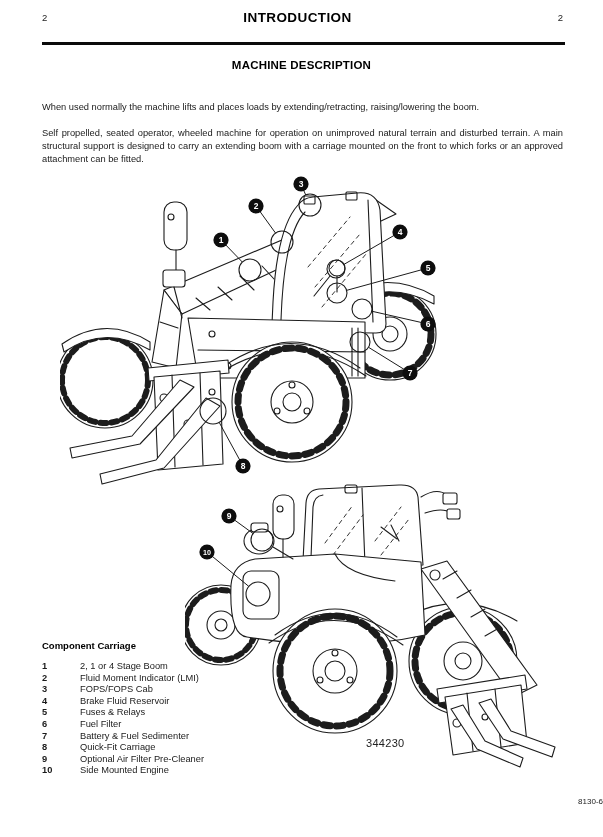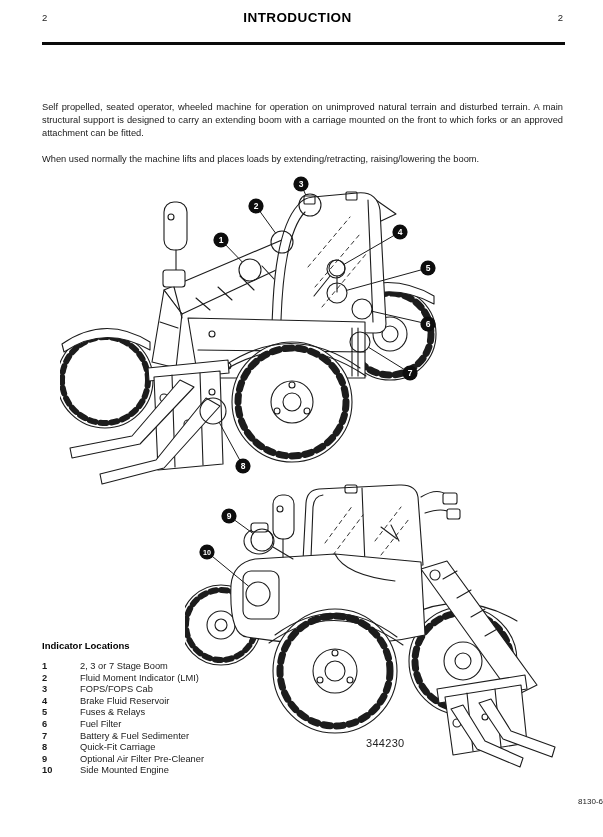--- a/index.html
+++ b/index.html
@@ -39,24 +39,25 @@
 </head>
 <body>
 
 <div class="page">
 
   <div class="page-num left">2</div>
   <div class="doc-title">INTRODUCTION</div>
   <div class="page-num right">2</div>
   <div class="header-rule"></div>
 
+  <div class="section-title">MACHINE DESCRIPTION</div>
 
   <div class="body-copy">
+    <p>When used normally the machine lifts and places loads by extending/retracting, raising/lowering the boom.</p>
     <p>Self propelled, seated operator, wheeled machine for operation on unimproved natural terrain and disturbed terrain. A main structural support is designed to carry an extending boom with a carriage mounted on the front to which forks or an approved attachment can be fitted.</p>
-    <p>When used normally the machine lifts and places loads by extending/retracting, raising/lowering the boom.</p>
   </div>
 
   <div class="figure figure-1">
     <svg width="380" height="320" viewBox="0 0 380 320">
       <g class="art-group">
 
         <path class="w" d="M316,28 L336,42 L122,142 L104,118 Z"></path>
         <path d="M136,126 L150,138 M158,115 L172,128 M180,104 L194,118 M202,94 L214,107"></path>
 
         <circle class="w" cx="330" cy="162" r="46"></circle>
@@ -225,25 +226,25 @@
           <circle cx="73" cy="111" r="12" class="callout-target"></circle>
           <circle cx="22" cy="69" r="7.6" class="callout-dot"></circle>
           <text x="22" y="72.1" text-anchor="middle" font-size="7.2" class="callout-num">10</text>
         </g>
     </svg>
   </div>
 
   <div class="figure-label">344230</div>
 
   <div class="components">
-    <div class="components-title">Indicator Locations</div>
+    <div class="components-title">Component Carriage</div>
     <div>
         <div class="component-row">
     <span class="num">1</span>
-    <span class="label">2, 3 or 7 Stage Boom</span>
+    <span class="label">2, 1 or 4 Stage Boom</span>
   </div>
         <div class="component-row">
     <span class="num">2</span>
     <span class="label">Fluid Moment Indicator (LMI)</span>
   </div>
         <div class="component-row">
     <span class="num">3</span>
     <span class="label">FOPS/FOPS Cab</span>
   </div>
         <div class="component-row">

